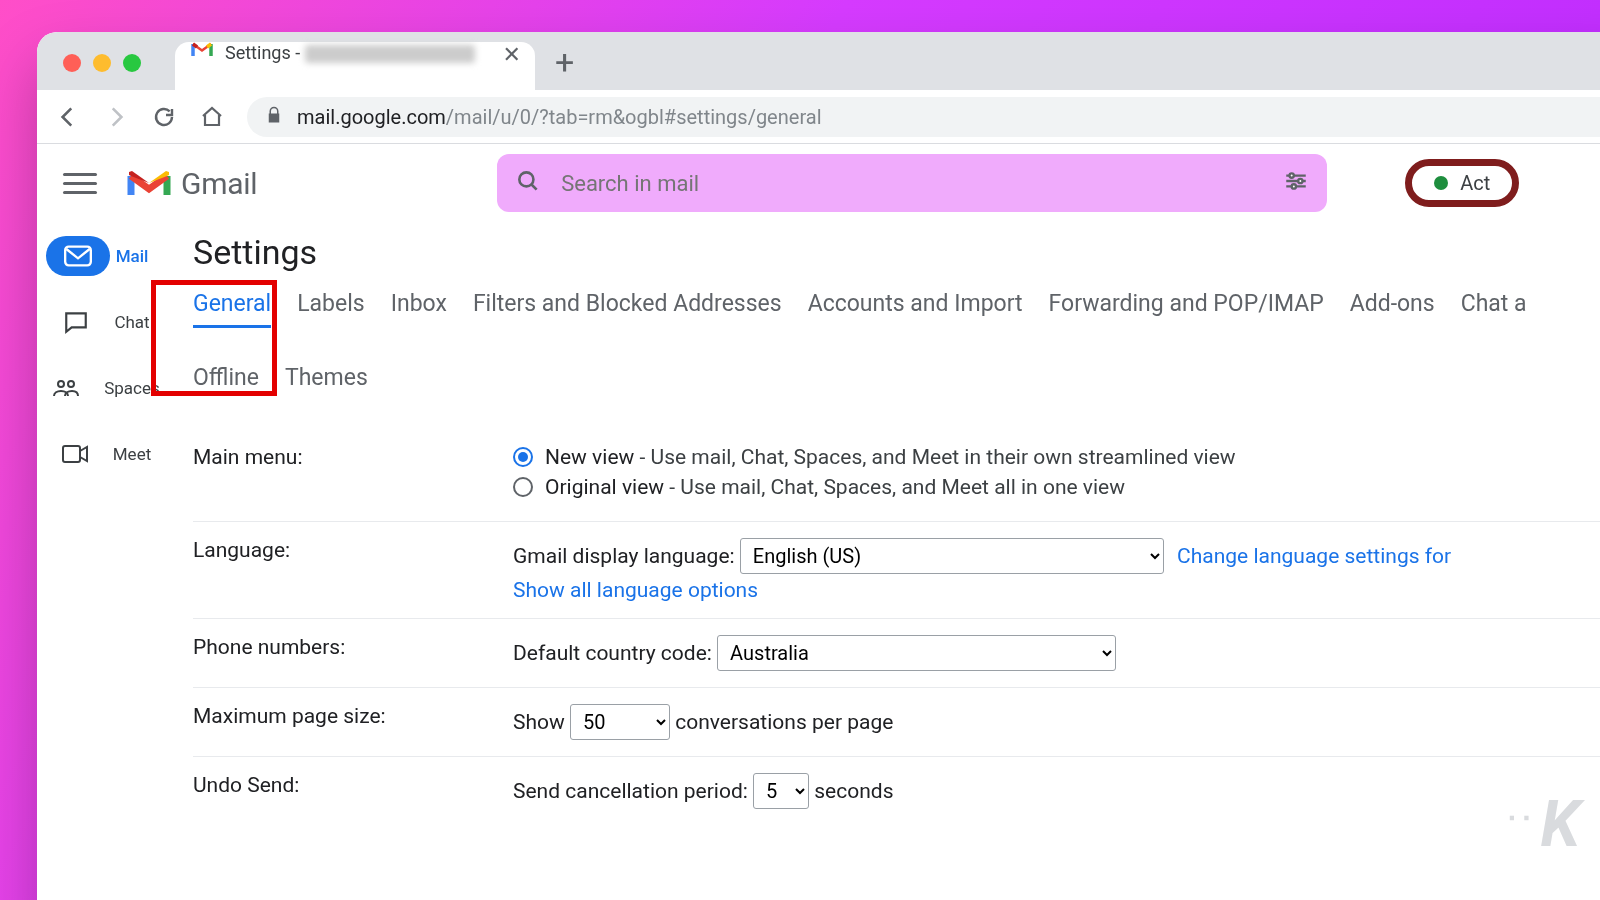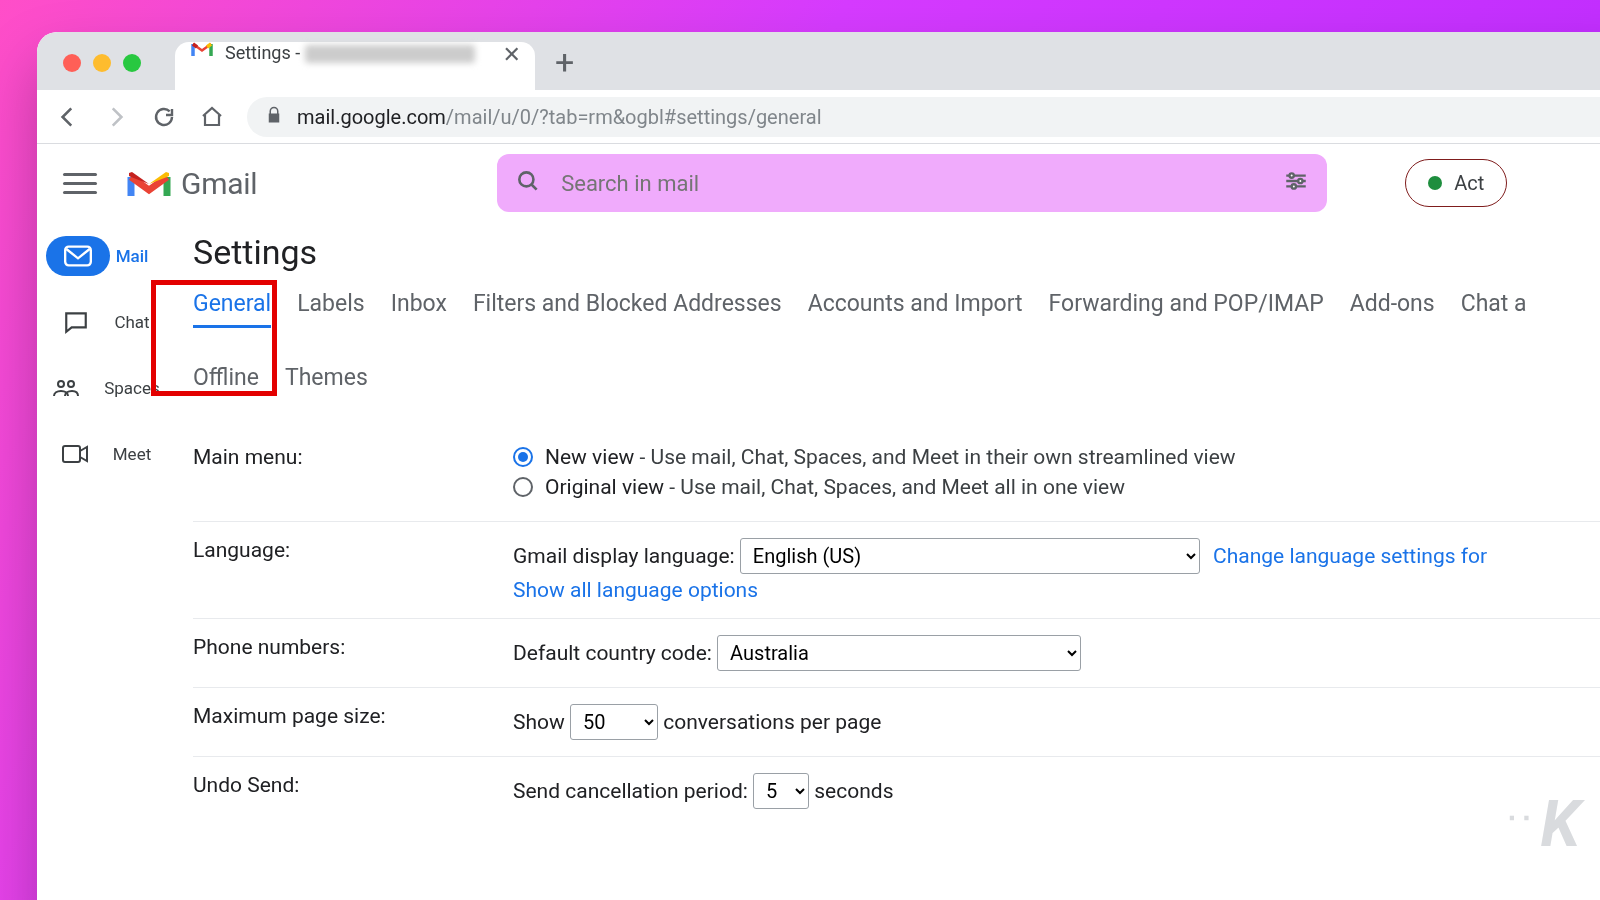--- a/index.html
+++ b/index.html
@@ -32,28 +32,28 @@
   .url-bar{ flex:1; background:#f1f3f4; border-radius:26px; height:40px;
     display:flex; align-items:center; padding:0 18px; gap:14px; font-size:20px; color:#5f6368;}
   .url-bar .lock{ color:#5f6368;}
   .url-text{ color:#202124;}
   .url-text .faded{ color:#80868b;}
 
   
   .gmail-hdr{ height:78px; display:flex; align-items:center; padding-left:26px; gap:30px; background:#fff;}
   .hamburger{ width:34px; display:flex; flex-direction:column; gap:6px; cursor:pointer;}
   .hamburger span{ height:3px; background:#5f6368; border-radius:2px;}
-  .gmail-logo{ display:flex; align-items:flex-end; gap:10px;}
+  .gmail-logo{ display:flex; align-items:flex-start; gap:10px;}
   .gmail-logo svg{ width:44px; height:34px;}
   .gmail-word{ font-size:30px; color:#5f6368; letter-spacing:-.3px;}
   .search{ margin-left:210px; flex:0 0 830px; height:58px; background:#f0abfc; border-radius:12px;
     display:flex; align-items:center; padding:0 18px; gap:20px;}
   .search input{ flex:1; border:none; background:transparent; font-size:22px; color:#5f6368; outline:none;}
   .tune-ico{ color:#5f6368; cursor:pointer;}
-  .status-chip{ margin-left:48px; height:48px; border:1px solid #7f1d1d; border-radius:26px;
+  .status-chip{ margin-left:48px; height:48px; border:7px solid #7f1d1d; border-radius:26px;
     display:flex; align-items:center; gap:12px; padding:0 22px; font-size:20px; color:#3c4043;}
   .status-chip .dot-g{ width:14px;height:14px;border-radius:50%;background:#1e8e3e;}
 
   
   .body{ display:flex; height:calc(100% - 58px - 54px - 78px); background:#fff;}
   .rail{ width:120px; padding-top:14px; display:flex; flex-direction:column; align-items:center; gap:26px;}
   .rail-item{ display:flex; flex-direction:row; align-items:center; gap:6px; font-size:17px; color:#3c4043; cursor:pointer;}
   .rail-ico{ width:64px; height:40px; border-radius:22px; display:flex; align-items:center; justify-content:center; color:#3c4043;}
   .rail-item.active .rail-ico{ background:#1a73e8; color:#fff;}
   .rail-item.active{ color:#1a73e8; font-weight:500;}
@@ -72,23 +72,23 @@
   .row:last-child{border-bottom:none;}
   .row-label{ width:320px; font-weight:400;}
   .row-content{ flex:1;}
   .radio-line{ display:flex; align-items:center; gap:12px; margin-bottom:6px;}
   .fake-radio{ width:20px;height:20px;border:2px solid #5f6368;border-radius:50%;position:relative; flex-shrink:0;}
   .fake-radio.checked{ border-color:#1a73e8;}
   .fake-radio.checked::after{ content:""; position:absolute; inset:3px; background:#1a73e8; border-radius:50%;}
   .row-content b{ font-weight:400;}
   .row-content .desc{ color:#3c4043;}
   select{ font-size:20px; padding:4px 8px; border:1px solid #9aa0a6; border-radius:3px; background:#fff;}
-  select.wide{ width:460px;}
-  select.med{ width:364px;}
-  select.small{ width:88px;}
+  select.wide{ width:424px;}
+  select.med{ width:399px;}
+  select.small{ width:100px;}
   select.tiny{ width:56px;}
   .link{ color:#1a73e8; cursor:pointer;}
   .inline{ display:inline;}
 
   .watermark{ position:absolute; right:60px; bottom:70px; font-size:64px; font-weight:700; font-style:italic;
     color:#d9dbde; letter-spacing:-3px; pointer-events:none;}
   .watermark .dots{ font-style:normal; font-size:30px; letter-spacing:6px; vertical-align:18px; margin-right:4px;}
 </style>
 </head>
 <body>

